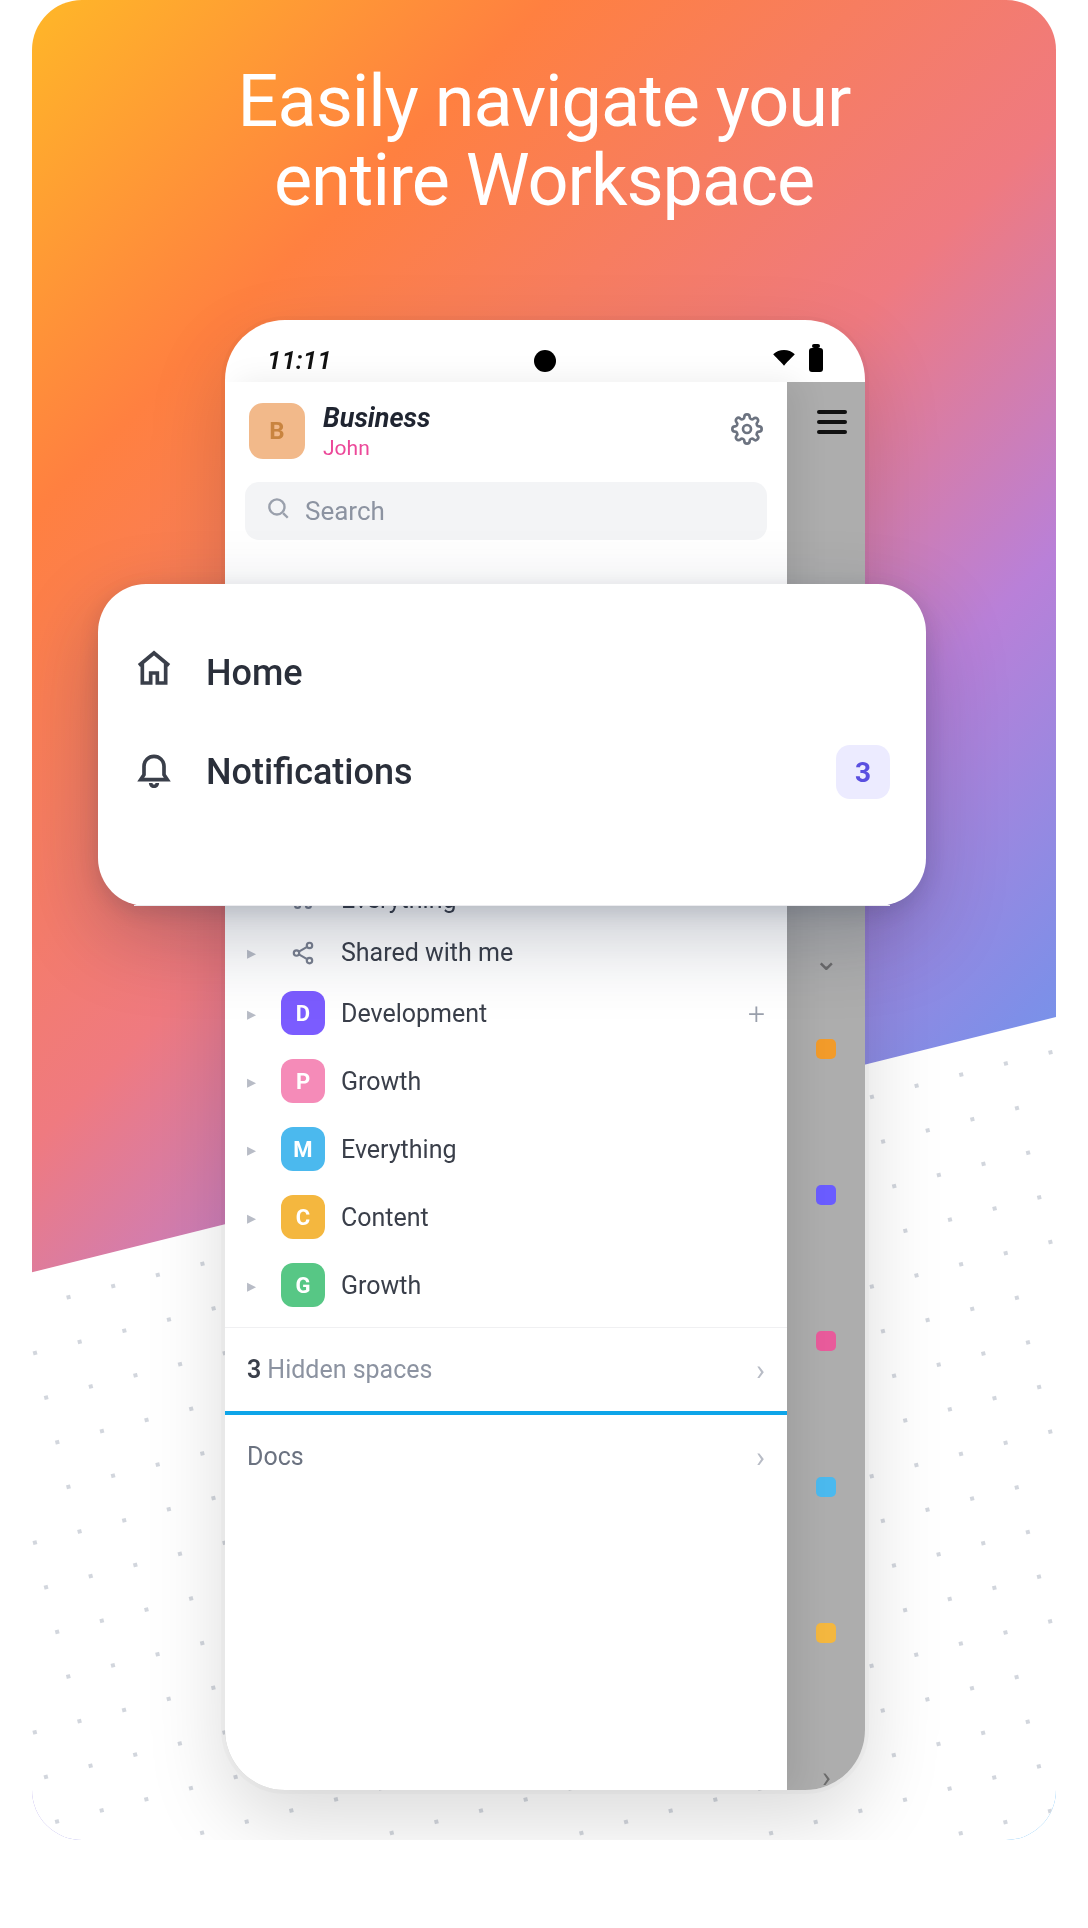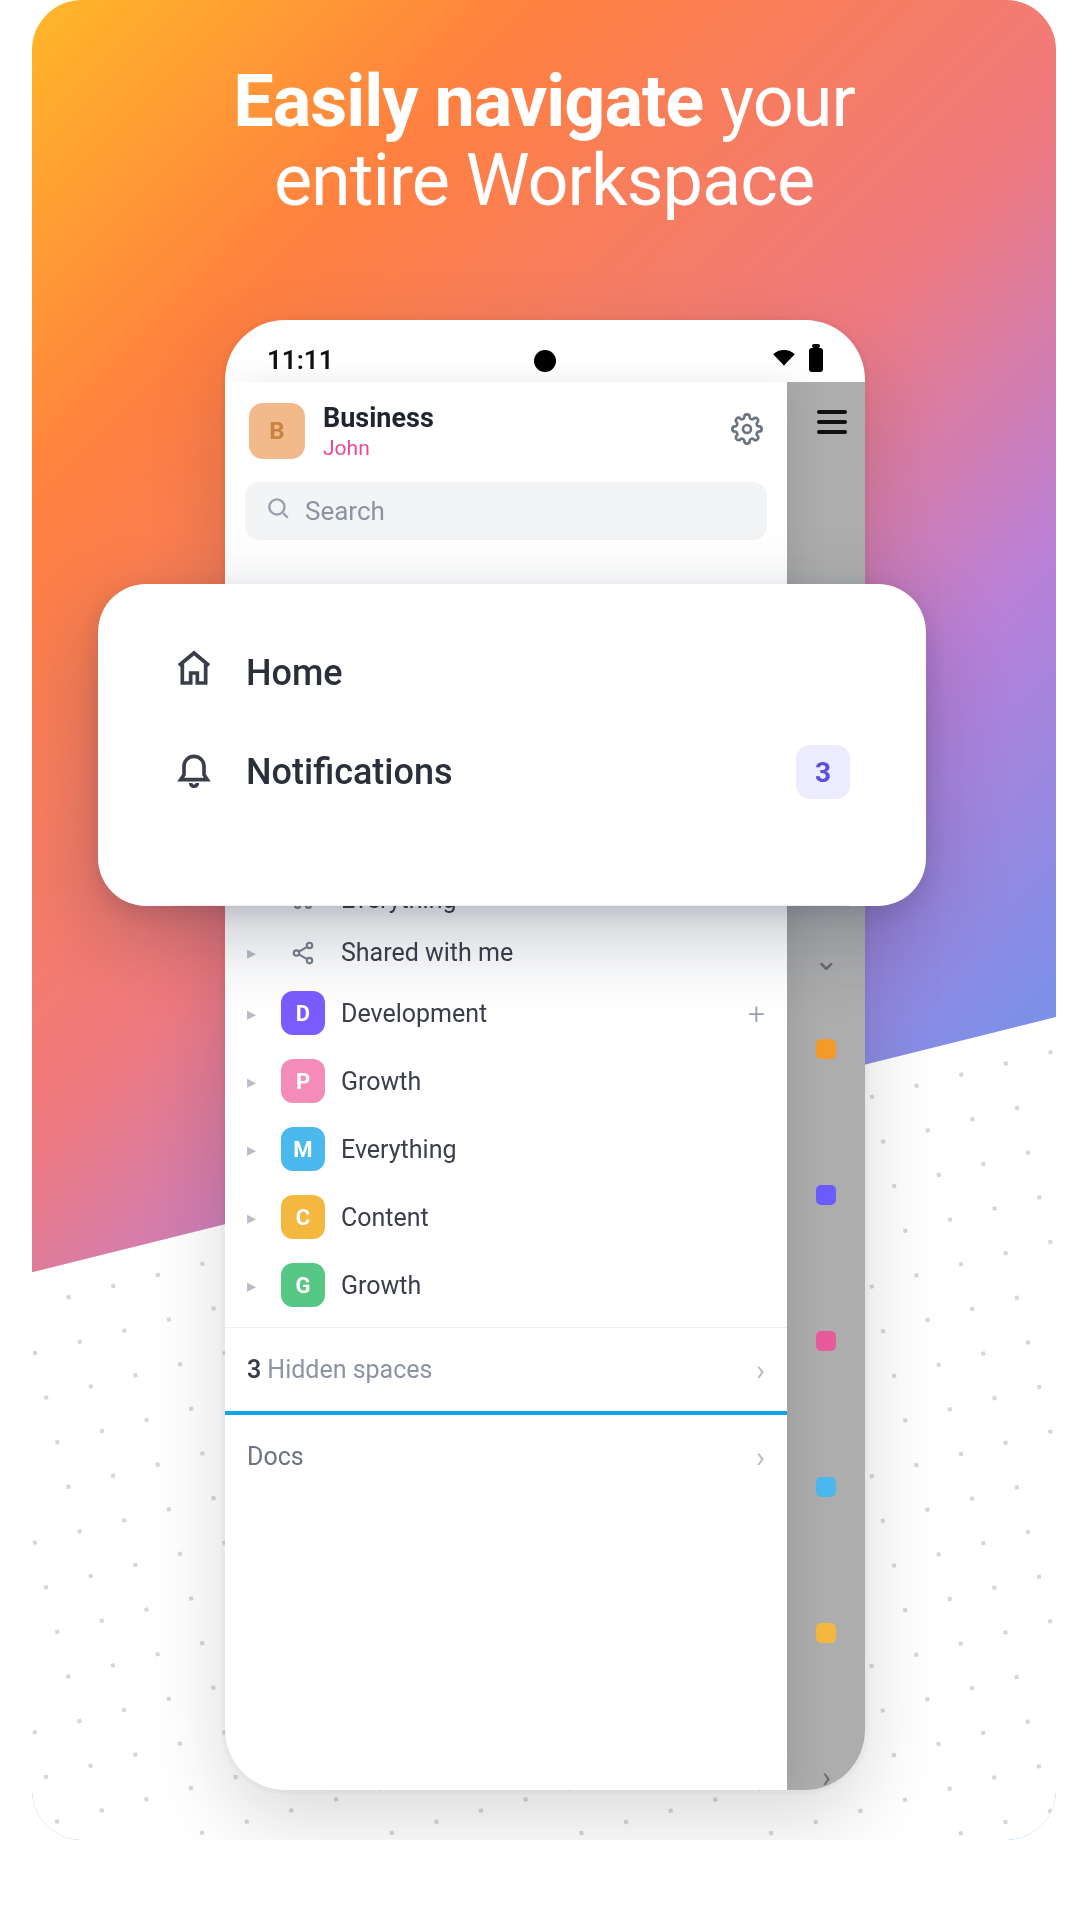--- a/index.html
+++ b/index.html
@@ -45,21 +45,21 @@
     left: 0;
     width: 100%;
     text-align: center;
     color: #fff;
     font-size: 72px;
     line-height: 1.1;
     font-weight: 400;
     letter-spacing: -1px;
     z-index: 2;
   }
-  .headline .bold { font-weight: 700; }
+  .headline .bold { font-weight: 400; }
 
   
   .phone {
     position: absolute;
     left: 193px;
     top: 320px;
     width: 640px;
     height: 1470px;
     background: #fff;
     border-radius: 60px;
@@ -69,20 +69,21 @@
   }
 
   .status-bar {
     display: flex;
     align-items: center;
     justify-content: space-between;
     padding: 24px 42px 6px;
     font-size: 26px;
     font-weight: 600;
     color: #111;
+    font-style: italic;
   }
   .status-bar .camera {
     position: absolute;
     left: 50%;
     transform: translateX(-50%);
     width: 22px;
     height: 22px;
     background: #000;
     border-radius: 50%;
     top: 30px;
@@ -142,21 +143,21 @@
   }
   .ws-avatar {
     width: 56px; height: 56px;
     border-radius: 14px;
     background: #f2b98a;
     color: #c9843f;
     display:flex; align-items:center; justify-content:center;
     font-weight:700; font-size:24px;
   }
   .ws-text { flex:1; }
-  .ws-title { font-size: 27px; font-weight: 700; color:#1f2430; }
+  .ws-title { font-size: 27px; font-weight: 700; color:#1f2430;font-style:italic; }
   .ws-user { font-size: 21px; color:#ec4899; margin-top:2px; }
   .gear { color:#6c7380; }
   .gear svg { width:32px; height:32px; stroke:#6c7380; fill:none; stroke-width:2; }
 
   .search-box {
     margin: 12px 20px 18px;
     background:#f3f4f6;
     border-radius: 14px;
     height: 58px;
     display:flex; align-items:center; gap:14px;
@@ -212,21 +213,21 @@
   .popover {
     position: absolute;
     left: 66px;
     top: 584px;
     width: 828px;
     height: 322px;
     background: #fff;
     border-radius: 48px;
     box-shadow: 0 30px 80px rgba(20,30,60,0.25), 0 6px 20px rgba(20,30,60,0.12);
     z-index: 5;
-    padding: 40px 76px 0;
+    padding: 40px 36px 0;
     display:flex;
     flex-direction:column;
   }
   .pop-row {
     display:flex; align-items:center; gap: 32px;
     padding: 24px 0;
     font-size: 36px;
     color:#2a2f3a;
     font-weight: 500;
   }

